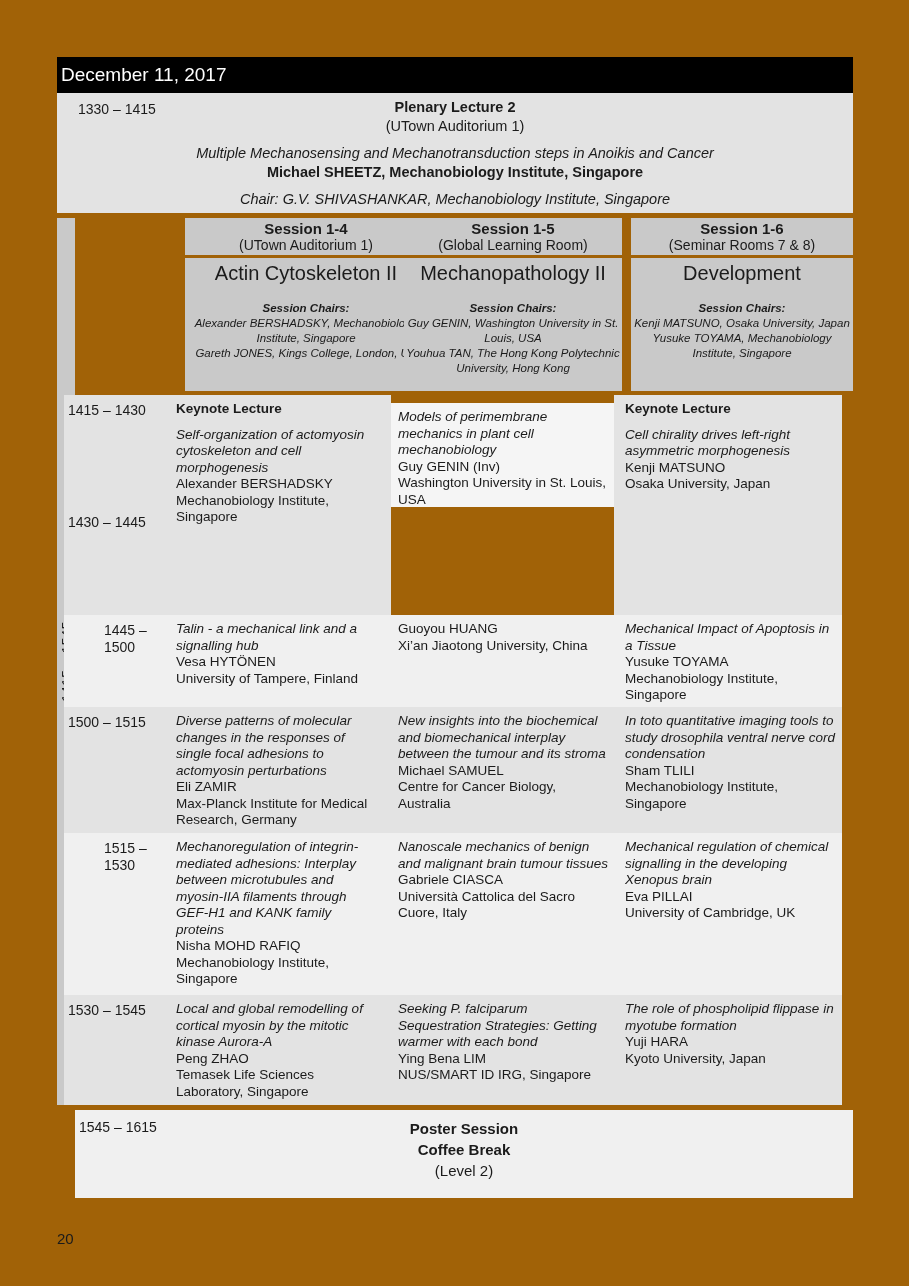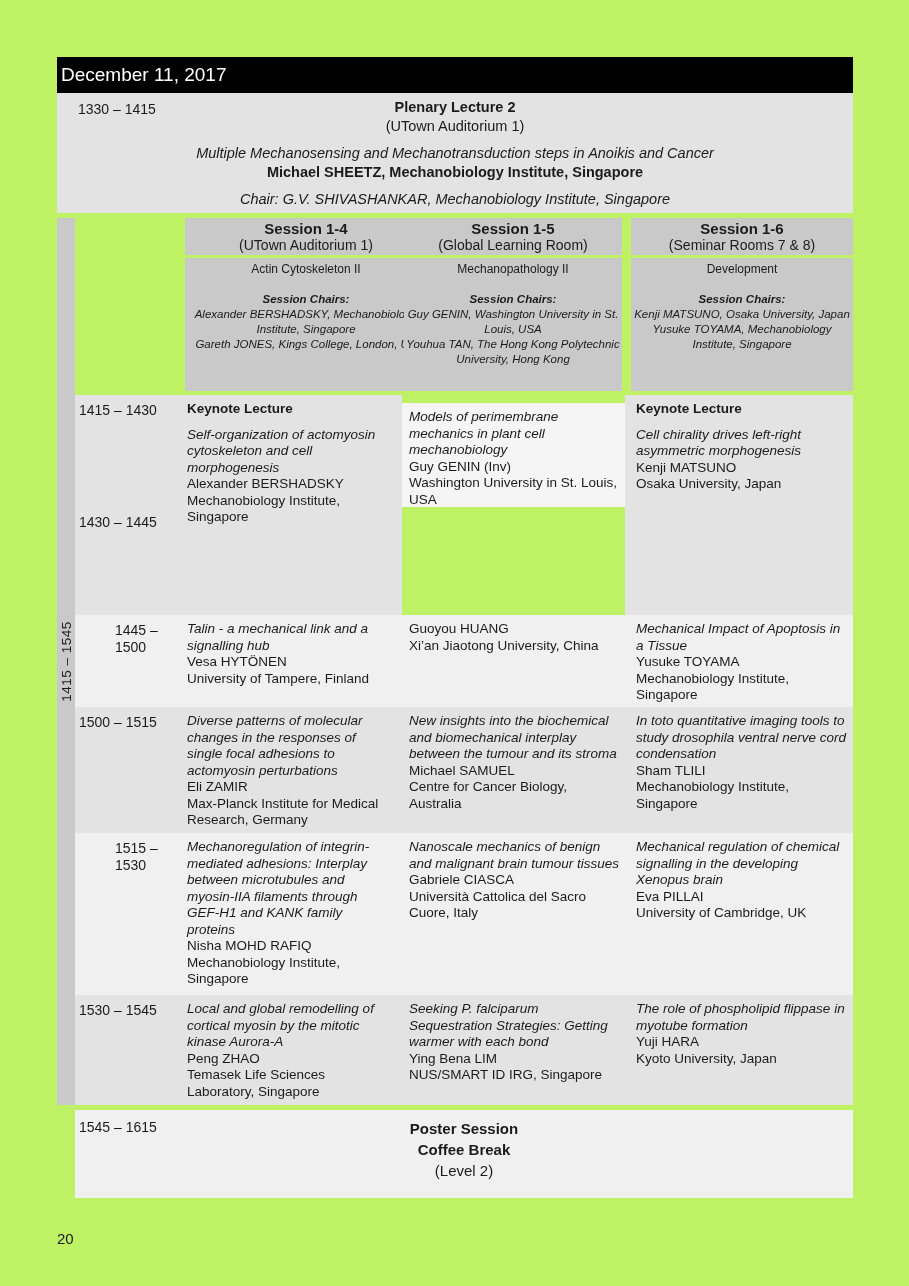--- a/index.html
+++ b/index.html
@@ -1,17 +1,17 @@
 <!DOCTYPE html>
 <html><head>
 <meta charset="utf-8">
 <style>
   html,body{margin:0;padding:0;background:#ffffff;}
   .canvas{
-    position:relative;width:909px;height:1286px;background:#bef264;
+    position:relative;width:909px;height:1286px;background:#a16207;
     font-family:"Liberation Sans", sans-serif;color:#1b1b1b;overflow:hidden;
   }
   
   .datebar{
     position:absolute;left:57px;top:57px;width:796px;height:36px;
     background:#000000;color:#ffffff;display:flex;align-items:center;
     font-size:19px;padding-left:4px;box-sizing:border-box;
   }
   
   .plenary{
@@ -35,29 +35,29 @@
   .sessname{
     position:absolute;top:218px;height:37px;background:#c9c9c9;
     text-align:center;box-sizing:border-box;padding-top:2px;
     font-size:14px;line-height:17px;
   }
   .sessname .sn{font-weight:bold;font-size:15px;}
   .sessinfo{
     position:absolute;top:258px;height:133px;background:#c9c9c9;
     text-align:center;box-sizing:border-box;padding-top:4px;
   }
-  .sessinfo .stopic{font-size:12px;margin-bottom:16px;}
+  .sessinfo .stopic{font-size:20px;margin-bottom:16px;}
   .sessinfo .schairs-label{font-size:11.5px;font-weight:bold;font-style:italic;line-height:15px;}
   .sessinfo .schair{font-size:11.5px;font-style:italic;line-height:15px;}
   .hc1{left:185px;width:242px;}
   .hc2{left:404px;width:218px;}
   .hc3{left:631px;width:222px;}
   
   .bodygrid{
-    position:absolute;left:75px;top:395px;width:778px;
+    position:absolute;left:64px;top:395px;width:778px;
     display:grid;
     grid-template-columns:110px 217px 223px 228px;
     grid-template-rows:112px 108px 92px 126px 162px 110px;
   }
   .cell{box-sizing:border-box;font-size:13.5px;line-height:16.5px;}
   .timecell{grid-column:1;padding:7px 0 0 4px;font-size:14px;}
   .dark{background:#e3e3e3;}
   .light{background:#f0f0f0;padding-left:40px;}
   .hl{background:#f5f5f5;margin-top:8px;}
   .hl2{background:#eaeaea;}

